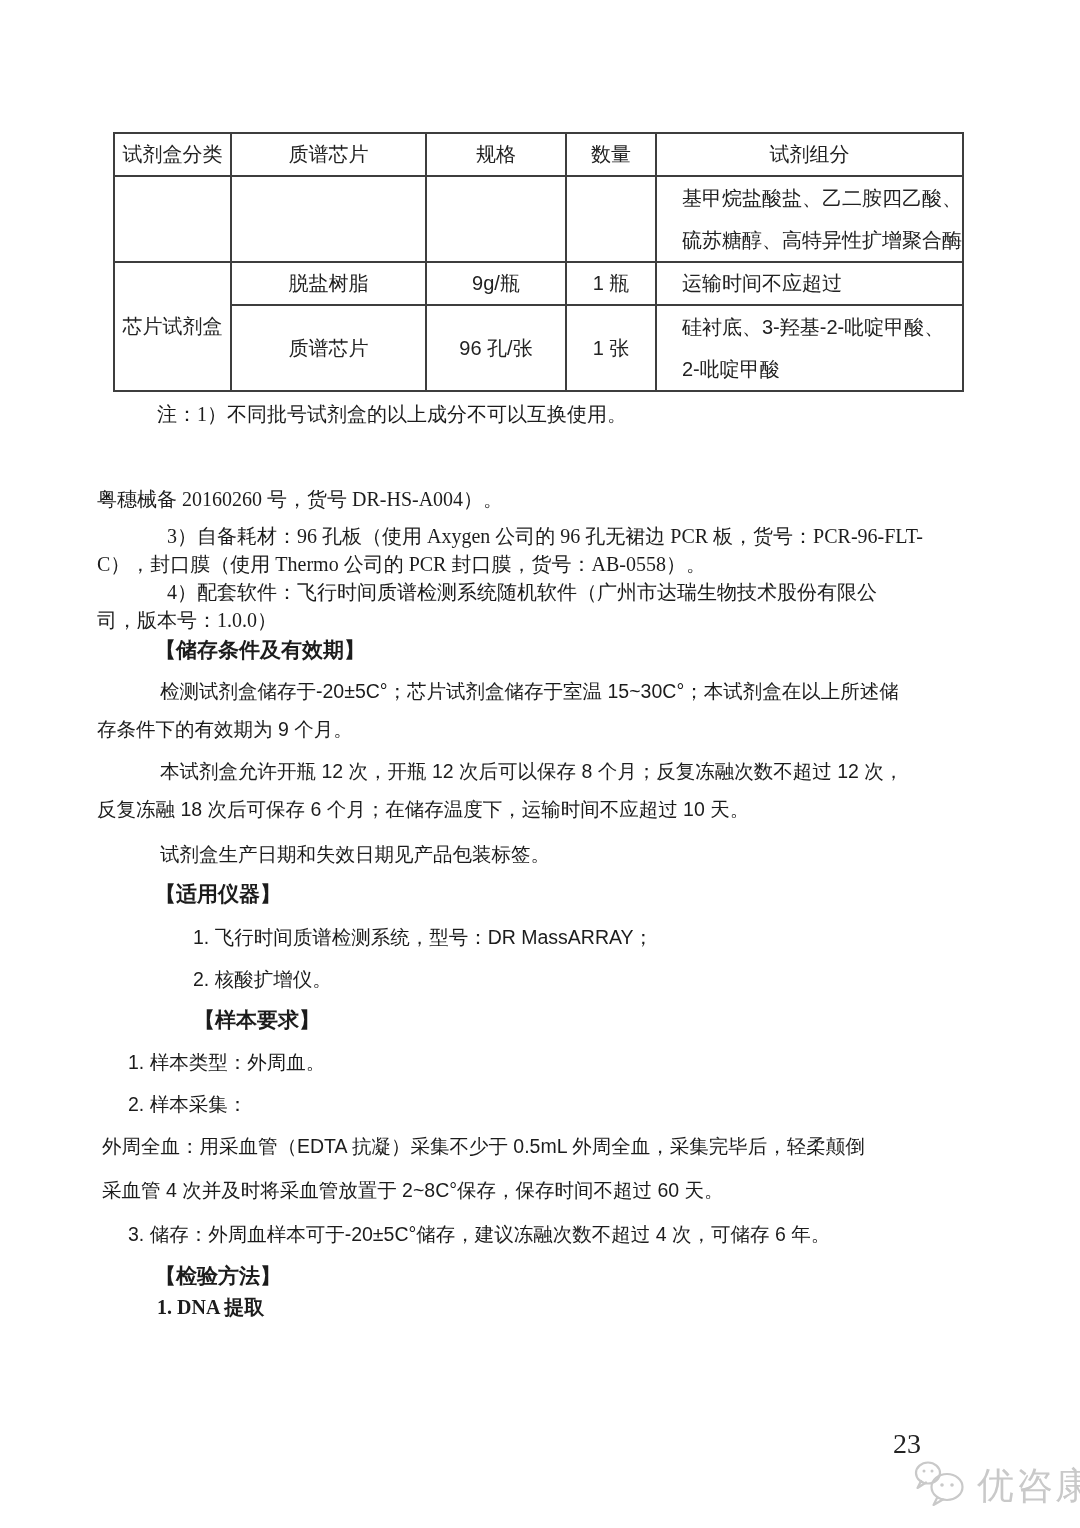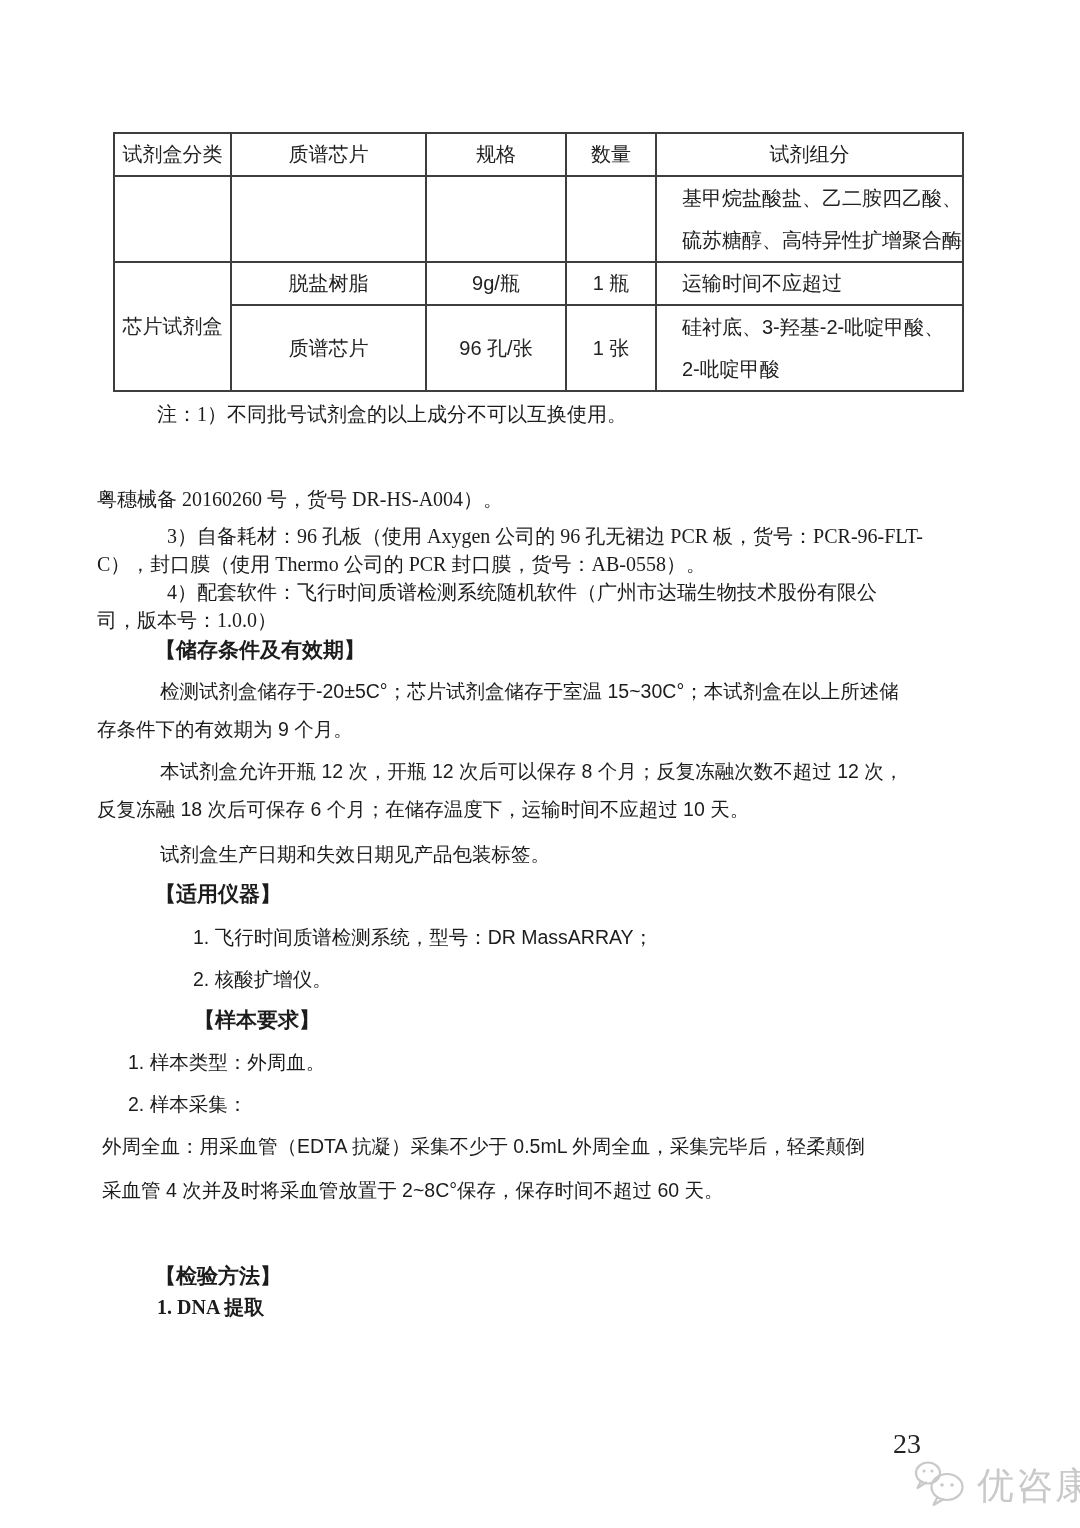--- a/index.html
+++ b/index.html
@@ -133,20 +133,21 @@
 
   <div class="line serif-line hdr" style="top:880px;left:155px;">【适用仪器】</div>
   <div class="line sans-line" style="top:923px;left:193px;">1. 飞行时间质谱检测系统，型号：DR MassARRAY；</div>
   <div class="line sans-line" style="top:965px;left:193px;">2. 核酸扩增仪。</div>
 
   <div class="line serif-line hdr" style="top:1006px;left:155px;margin-left:39px;">【样本要求】</div>
   <div class="line sans-line" style="top:1048px;left:128px;">1. 样本类型：外周血。</div>
   <div class="line sans-line" style="top:1090px;left:128px;">2. 样本采集：</div>
   <div class="line sans-line" style="top:1132px;left:102px;">外周全血：用采血管（EDTA 抗凝）采集不少于 0.5mL 外周全血，采集完毕后，轻柔颠倒</div>
   <div class="line sans-line" style="top:1176px;left:102px;">采血管 4 次并及时将采血管放置于 2~8C°保存，保存时间不超过 60 天。</div>
+  <div class="line sans-line" style="top:1220px;left:128px;">3. 储存：外周血样本可于-20±5C°储存，建议冻融次数不超过 4 次，可储存 6 年。</div>
 
   <div class="line serif-line hdr" style="top:1262px;left:155px;">【检验方法】</div>
   <div class="line serif-line bold" style="top:1293px;left:157px;">1. DNA 提取</div>
 
   <div class="page-number">23</div>
 
   <div class="watermark">
     <span class="wm-icon">
       <svg width="58" height="52" viewBox="0 0 58 52">
         <g fill="none" stroke="#c9c9c9" stroke-width="2.2" stroke-linecap="round" stroke-linejoin="round">

